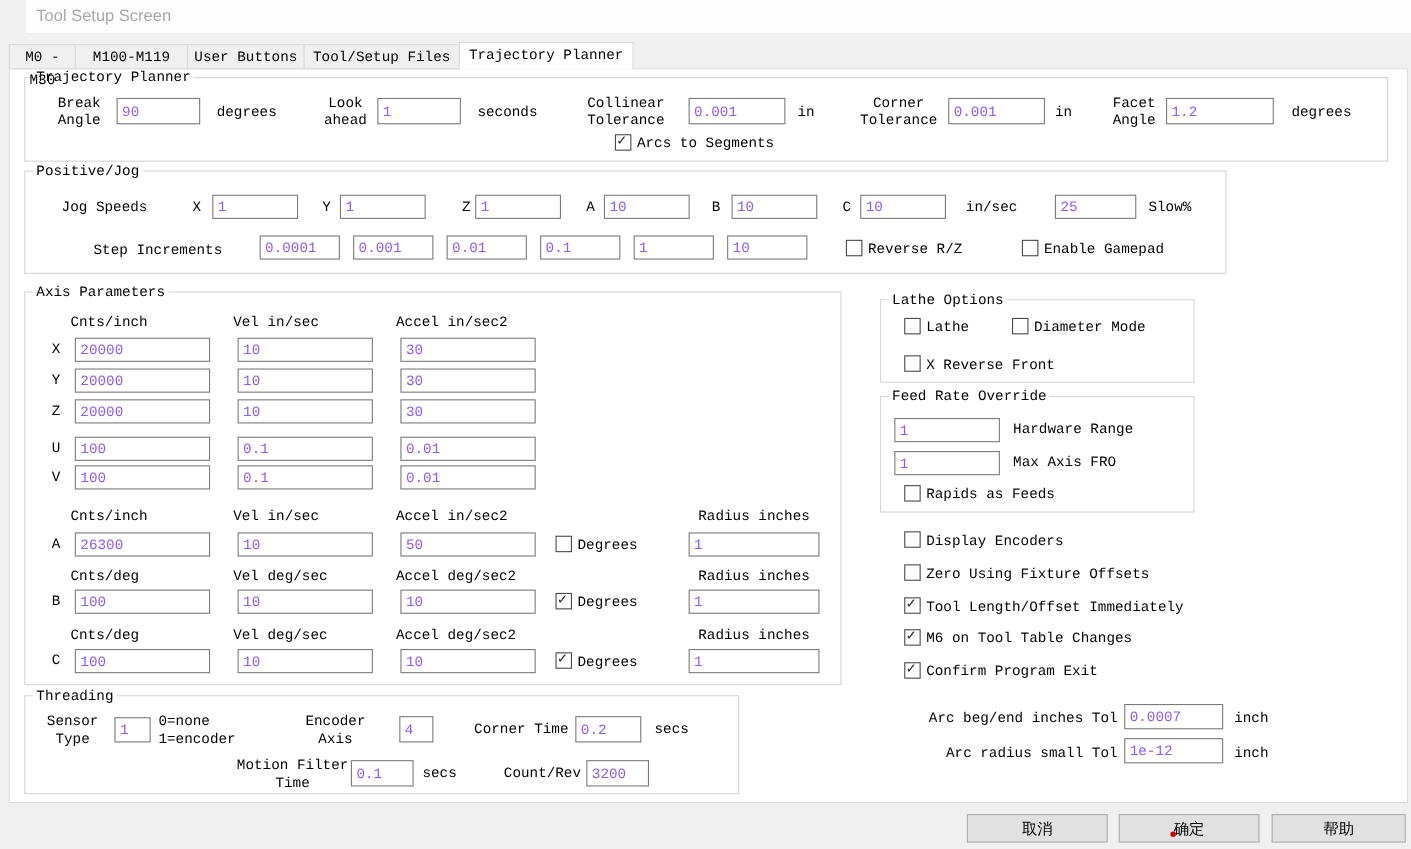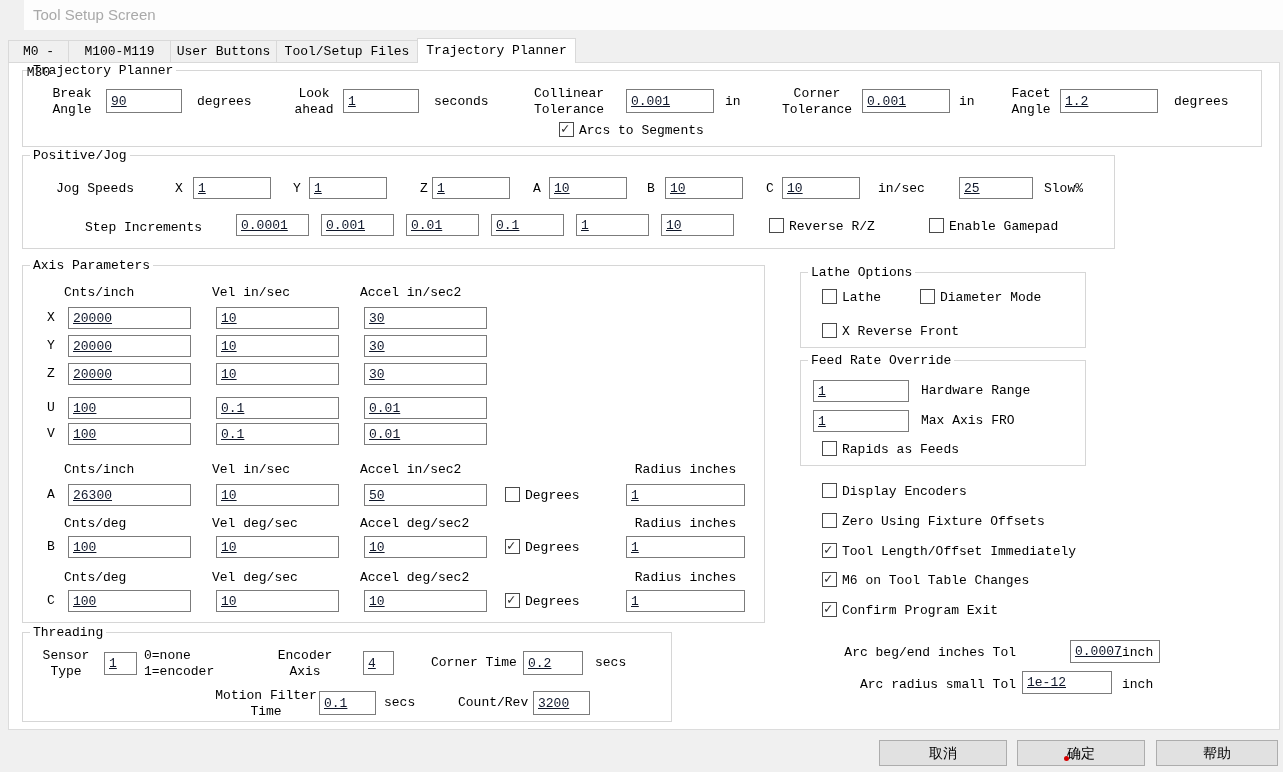--- a/index.html
+++ b/index.html
@@ -9,21 +9,21 @@
   .wtitle { position:absolute; left:9px; top:6px; font:15px "Liberation Sans",sans-serif; color:#a9a9a9; }
   .close { position:absolute; left:1253px; top:5px; width:24px; height:21px; text-align:center; font:15px "Liberation Sans",sans-serif; color:#8f8f8f; cursor:default; }
   .page { position:absolute; left:8px; top:62px; width:1272px; height:668px; background:#ffffff; border:1px solid #dcdcdc; }
   .tab { position:absolute; top:40px; height:23px; background:#f0f0f0; border:1px solid #d9d9d9; font-size:13px; text-align:center; line-height:21px; z-index:2; }
   .tab.active { top:38px; height:25px; background:#ffffff; border-bottom:none; z-index:5; }
   .grp { position:absolute; border:1px solid #d6d6d6; }
   .glabel { position:absolute; top:-8px; left:7px; background:#ffffff; padding:0 3px; font-size:13px; line-height:15px; white-space:pre; }
   .lbl { position:absolute; font-size:13px; line-height:16px; white-space:pre; }
   .lbl.center { text-align:center; white-space:pre-line; }
   .lbl.right { text-align:right; }
-  .inp { position:absolute; border:1px solid #7b7b7b; background:#fff; font:13px "Liberation Mono","DejaVu Sans Mono",monospace; padding:0 2px 0 4px; color:#0f172a; outline:none;text-decoration:underline; }
+  .inp { position:absolute; border:1px solid #7b7b7b; background:#fff; font:13px "Liberation Mono","DejaVu Sans Mono",monospace; padding:0 2px 0 4px; color:#8b5cf6; outline:none; }
   .cb { position:absolute; width:15px; height:15px; border:1px solid #4a4a4a; background:#fff; }
   .cb[data-checked="true"]::after { content:"✓"; position:absolute; left:1px; top:-3px; font-size:14px; color:#2b2b2b; }
   .btn { position:absolute; height:26px; background:#e1e1e1; border:1px solid #adadad; font:14px "Liberation Sans",sans-serif; text-align:center; line-height:24px; cursor:default; }
   .reddot { position:absolute; width:5px; height:5px; border-radius:50%; background:#d40000; z-index:9; }
 </style>
 </head>
 <body>
 
 <div class="titlebar">
   <span class="wtitle">Tool Setup Screen</span>
@@ -209,21 +209,21 @@
 <span class="cb" style="left:822px;top:513px" data-checked="false"></span>
 <span class="lbl" style="left:842px;top:514px">Zero Using Fixture Offsets</span>
 <span class="cb" style="left:822px;top:543px" data-checked="true"></span>
 <span class="lbl" style="left:842px;top:544px">Tool Length/Offset Immediately</span>
 <span class="cb" style="left:822px;top:572px" data-checked="true"></span>
 <span class="lbl" style="left:842px;top:573px">M6 on Tool Table Changes</span>
 <span class="cb" style="left:822px;top:602px" data-checked="true"></span>
 <span class="lbl" style="left:842px;top:603px">Confirm Program Exit</span>
 
 <span class="lbl right" style="left:800px;top:645px;width:216px">Arc beg/end inches Tol</span>
-<input class="inp" style="left: 1022px; top: 640px; width: 90px; height: 23px; margin-left: 48px;" value="0.0007">
+<input class="inp" style="left: 1022px; top: 640px; width: 90px; height: 23px;" value="0.0007">
 <span class="lbl" style="left:1122px;top:645px">inch</span>
 <span class="lbl right" style="left:800px;top:677px;width:216px">Arc radius small Tol</span>
 <input class="inp" style="left: 1022px; top: 671px; width: 90px; height: 23px;" value="1e-12">
 <span class="lbl" style="left:1122px;top:677px">inch</span>
 
 <div class="btn" style="left:879px;top:740px;width:128px">取消</div>
 <div class="btn" style="left:1017px;top:740px;width:128px">确定</div>
 <div class="btn" style="left:1156px;top:740px;width:122px">帮助</div>
 <div class="reddot" style="left:1064px;top:756px"></div>
 

